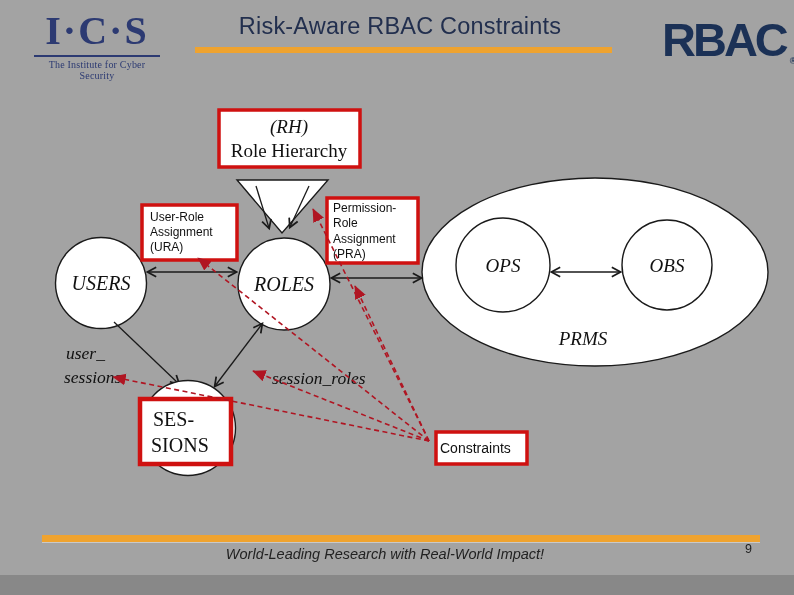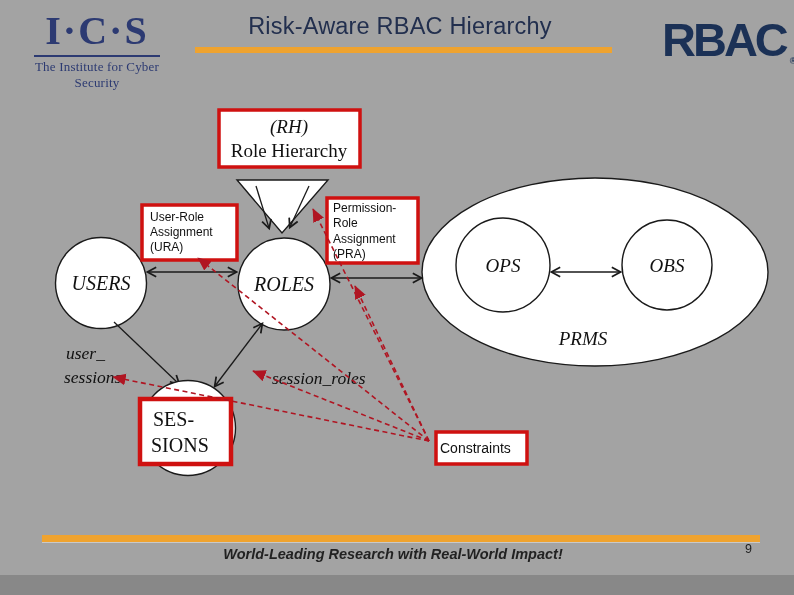--- a/index.html
+++ b/index.html
@@ -4,31 +4,31 @@
 <style>
   html,body{margin:0;padding:0;background:#888;}
   #slide{
     position:relative;width:794px;height:575px;background:#a3a3a3;
     font-family:"Liberation Sans",sans-serif;overflow:hidden;
   }
   
   #ics-logo{position:absolute;left:34px;top:8px;width:126px;text-align:center;color:#2c3a72;}
   #ics-acronym{font-family:"Liberation Serif",serif;font-weight:bold;font-size:40px;
     line-height:46px;letter-spacing:2px;display:block;border-bottom:2px solid #2c3a72;padding-bottom:1px;}
-  #ics-tagline{font-family:"Liberation Serif",serif;font-size:13px;display:block;padding-top:2px;letter-spacing:0.2px;}
+  #ics-tagline{font-family:"Liberation Serif",serif;font-size:10px;display:block;padding-top:2px;letter-spacing:0.2px;}
   #slide-title{position:absolute;left:150px;top:13px;width:500px;text-align:center;
     font-size:23.5px;color:#222f4e;letter-spacing:0.2px;}
   #title-underline{position:absolute;left:195px;top:47px;width:417px;height:6px;background:#efa32f;}
   #utsa-logo{position:absolute;left:662px;top:16px;color:#1b3156;font-weight:bold;
     font-size:47px;letter-spacing:-3px;line-height:48px;}
   #utsa-reg{font-size:9px;letter-spacing:0;vertical-align:baseline;position:relative;top:8px;left:4px;}
   
   #footer-bar{position:absolute;left:42px;top:535px;width:718px;height:7px;background:#efa32f;border-bottom:1px solid #c9c9c9;}
-  #footer-tagline{position:absolute;left:8px;top:546px;width:770px;text-align:center;
-    font-style:italic;font-size:14.5px;color:#222222;font-weight:bold;}
+  #footer-tagline{position:absolute;left:0;top:546px;width:770px;text-align:center;
+    font-style:italic;font-size:14.5px;color:#222222;}
   #page-number{position:absolute;right:42px;top:542px;font-size:12.5px;color:#222222;}
   
   #diagram{position:absolute;left:0;top:0;}
   .shape{fill:#ffffff;stroke:#1a1a1a;stroke-width:1.4;}
   .blk{stroke:#1a1a1a;stroke-width:1.3;fill:none;}
   .redbox{fill:#ffffff;stroke:#cf1110;stroke-width:3.5;}
   .redbox-thick{fill:#ffffff;stroke:#cf1110;stroke-width:4.5;}
   .cdash{stroke:#b01522;stroke-width:1.6;fill:none;stroke-dasharray:5 3.5;}
   .t-circ{font-family:"Liberation Serif",serif;font-style:italic;font-size:20px;fill:#111;text-anchor:middle;}
   .t-circ-sm{font-family:"Liberation Serif",serif;font-style:italic;font-size:19px;fill:#111;text-anchor:middle;}
@@ -41,21 +41,21 @@
 </style>
 </head>
 <body>
 
 <div id="slide">
 
   <div id="ics-logo">
     <span id="ics-acronym">I·C·S</span>
     <span id="ics-tagline">The Institute for Cyber Security</span>
   </div>
-  <div id="slide-title">Risk-Aware RBAC Hierarchy</div>
+  <div id="slide-title">Risk-Aware RBAC Constraints</div>
   <div id="title-underline"></div>
   <div id="utsa-logo"><span>RBAC</span><span id="utsa-reg">®</span></div>
 
   <svg id="diagram" width="794" height="595" viewBox="0 0 794 595">
     <defs>
       <marker id="mb" viewBox="0 0 10 10" refX="7.5" refY="5" markerWidth="9" markerHeight="9" orient="auto-start-reverse">
         <path d="M0.5,1 L8,5 L0.5,9" fill="none" stroke="#1a1a1a" stroke-width="1.5"></path>
       </marker>
       <marker id="mr" viewBox="0 0 9 8" refX="7.5" refY="4" markerWidth="9.5" markerHeight="8.5" orient="auto">
         <path d="M0,0.5 L8,4 L0,7.5 z" fill="#b01522"></path>

